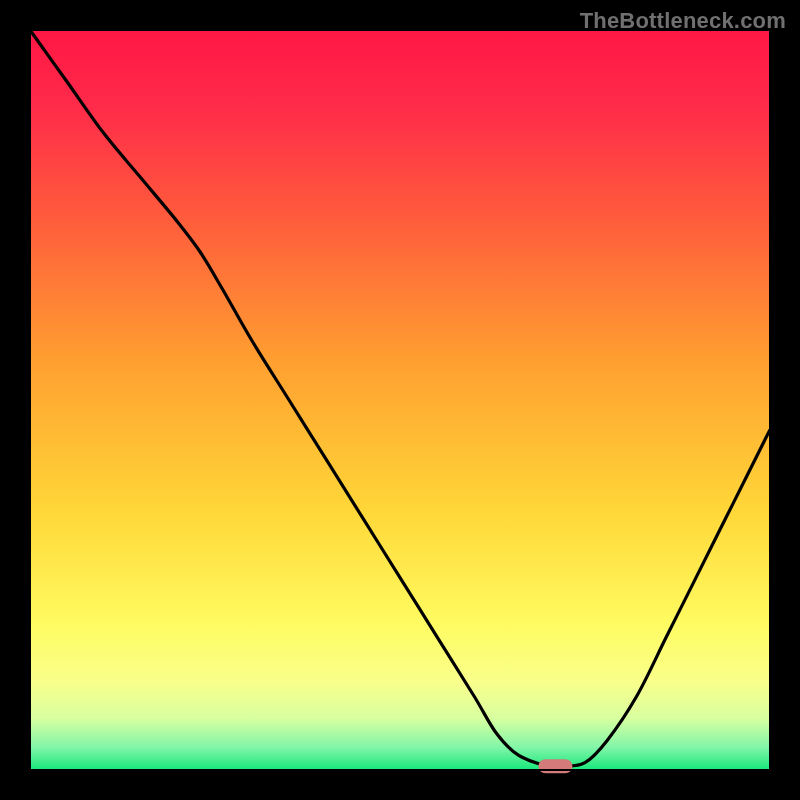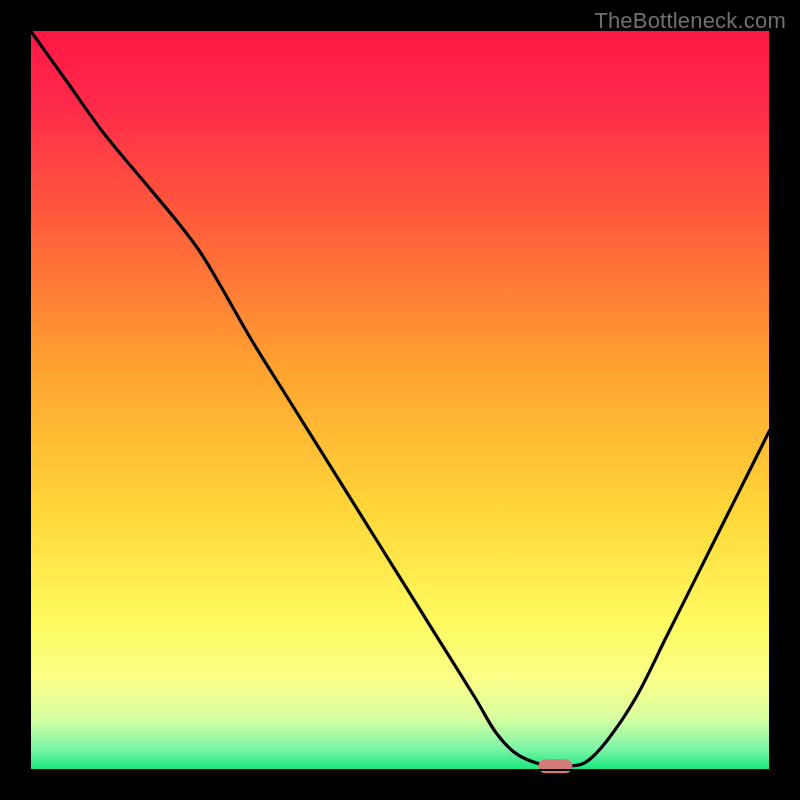--- a/index.html
+++ b/index.html
@@ -10,21 +10,21 @@
     background: #000;
     position: relative;
     font-family: Arial, sans-serif;
   }
   .watermark {
     position: absolute;
     top: 8px;
     right: 14px;
     color: #707070;
     font-size: 22px;
-    font-weight: 400;
+    font-weight: 700;
     z-index: 10;
     letter-spacing: 0.2px;
   }
   svg {
     display: block;
   }
 </style>
 </head>
 <body>
 

